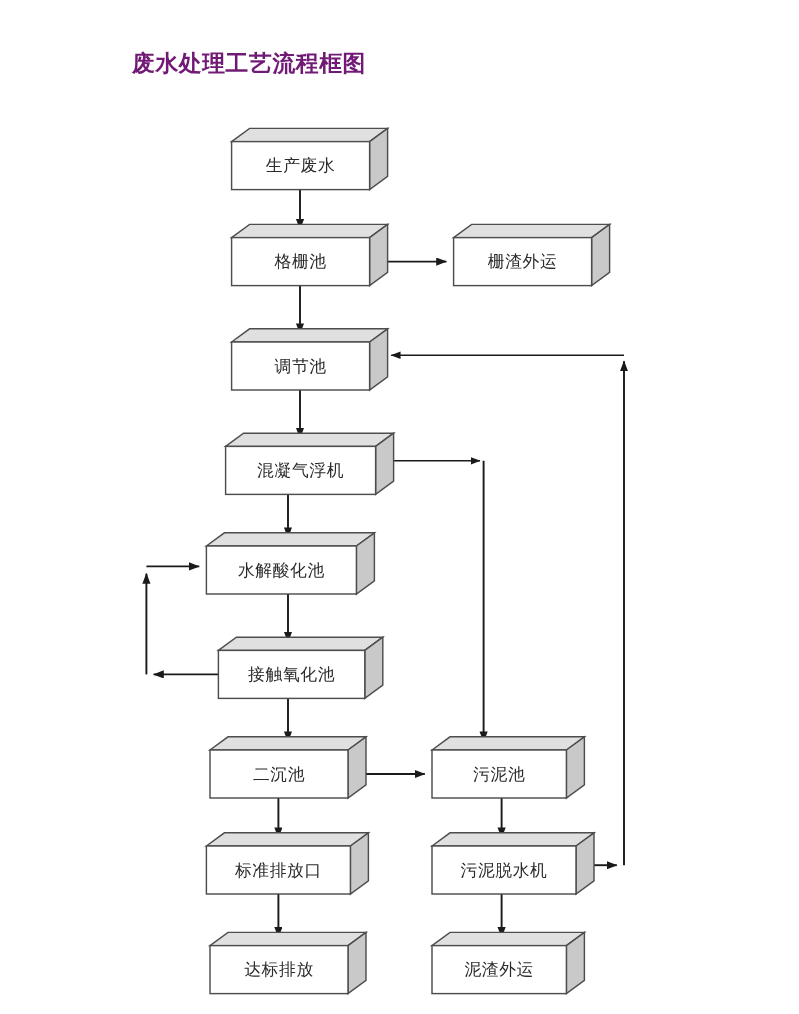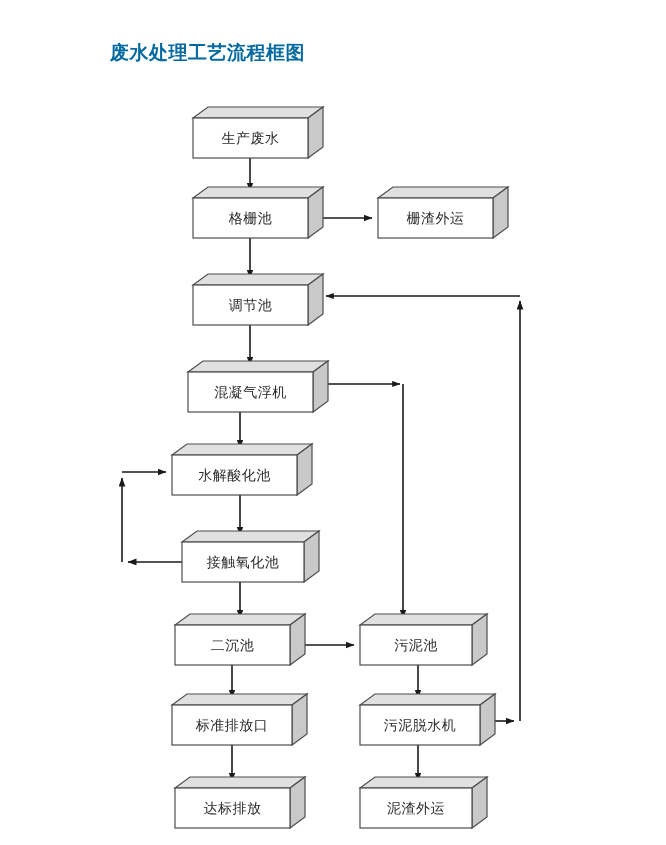--- a/index.html
+++ b/index.html
@@ -19,21 +19,21 @@
     width: 666px;
     height: 845px;
     background: #ffffff;
   }
   #diagram-title {
     position: absolute;
     left: 110px;
     top: 40px;
     font-size: 19px;
     font-weight: bold;
-    color: #0369a1;
+    color: #701a75;
     letter-spacing: 0.5px;
     font-family: "DejaVu Sans", "Liberation Sans", sans-serif;
     white-space: nowrap;
   }
   #flow-svg {
     position: absolute;
     left: 0;
     top: 0;
   }
   .node-label {

